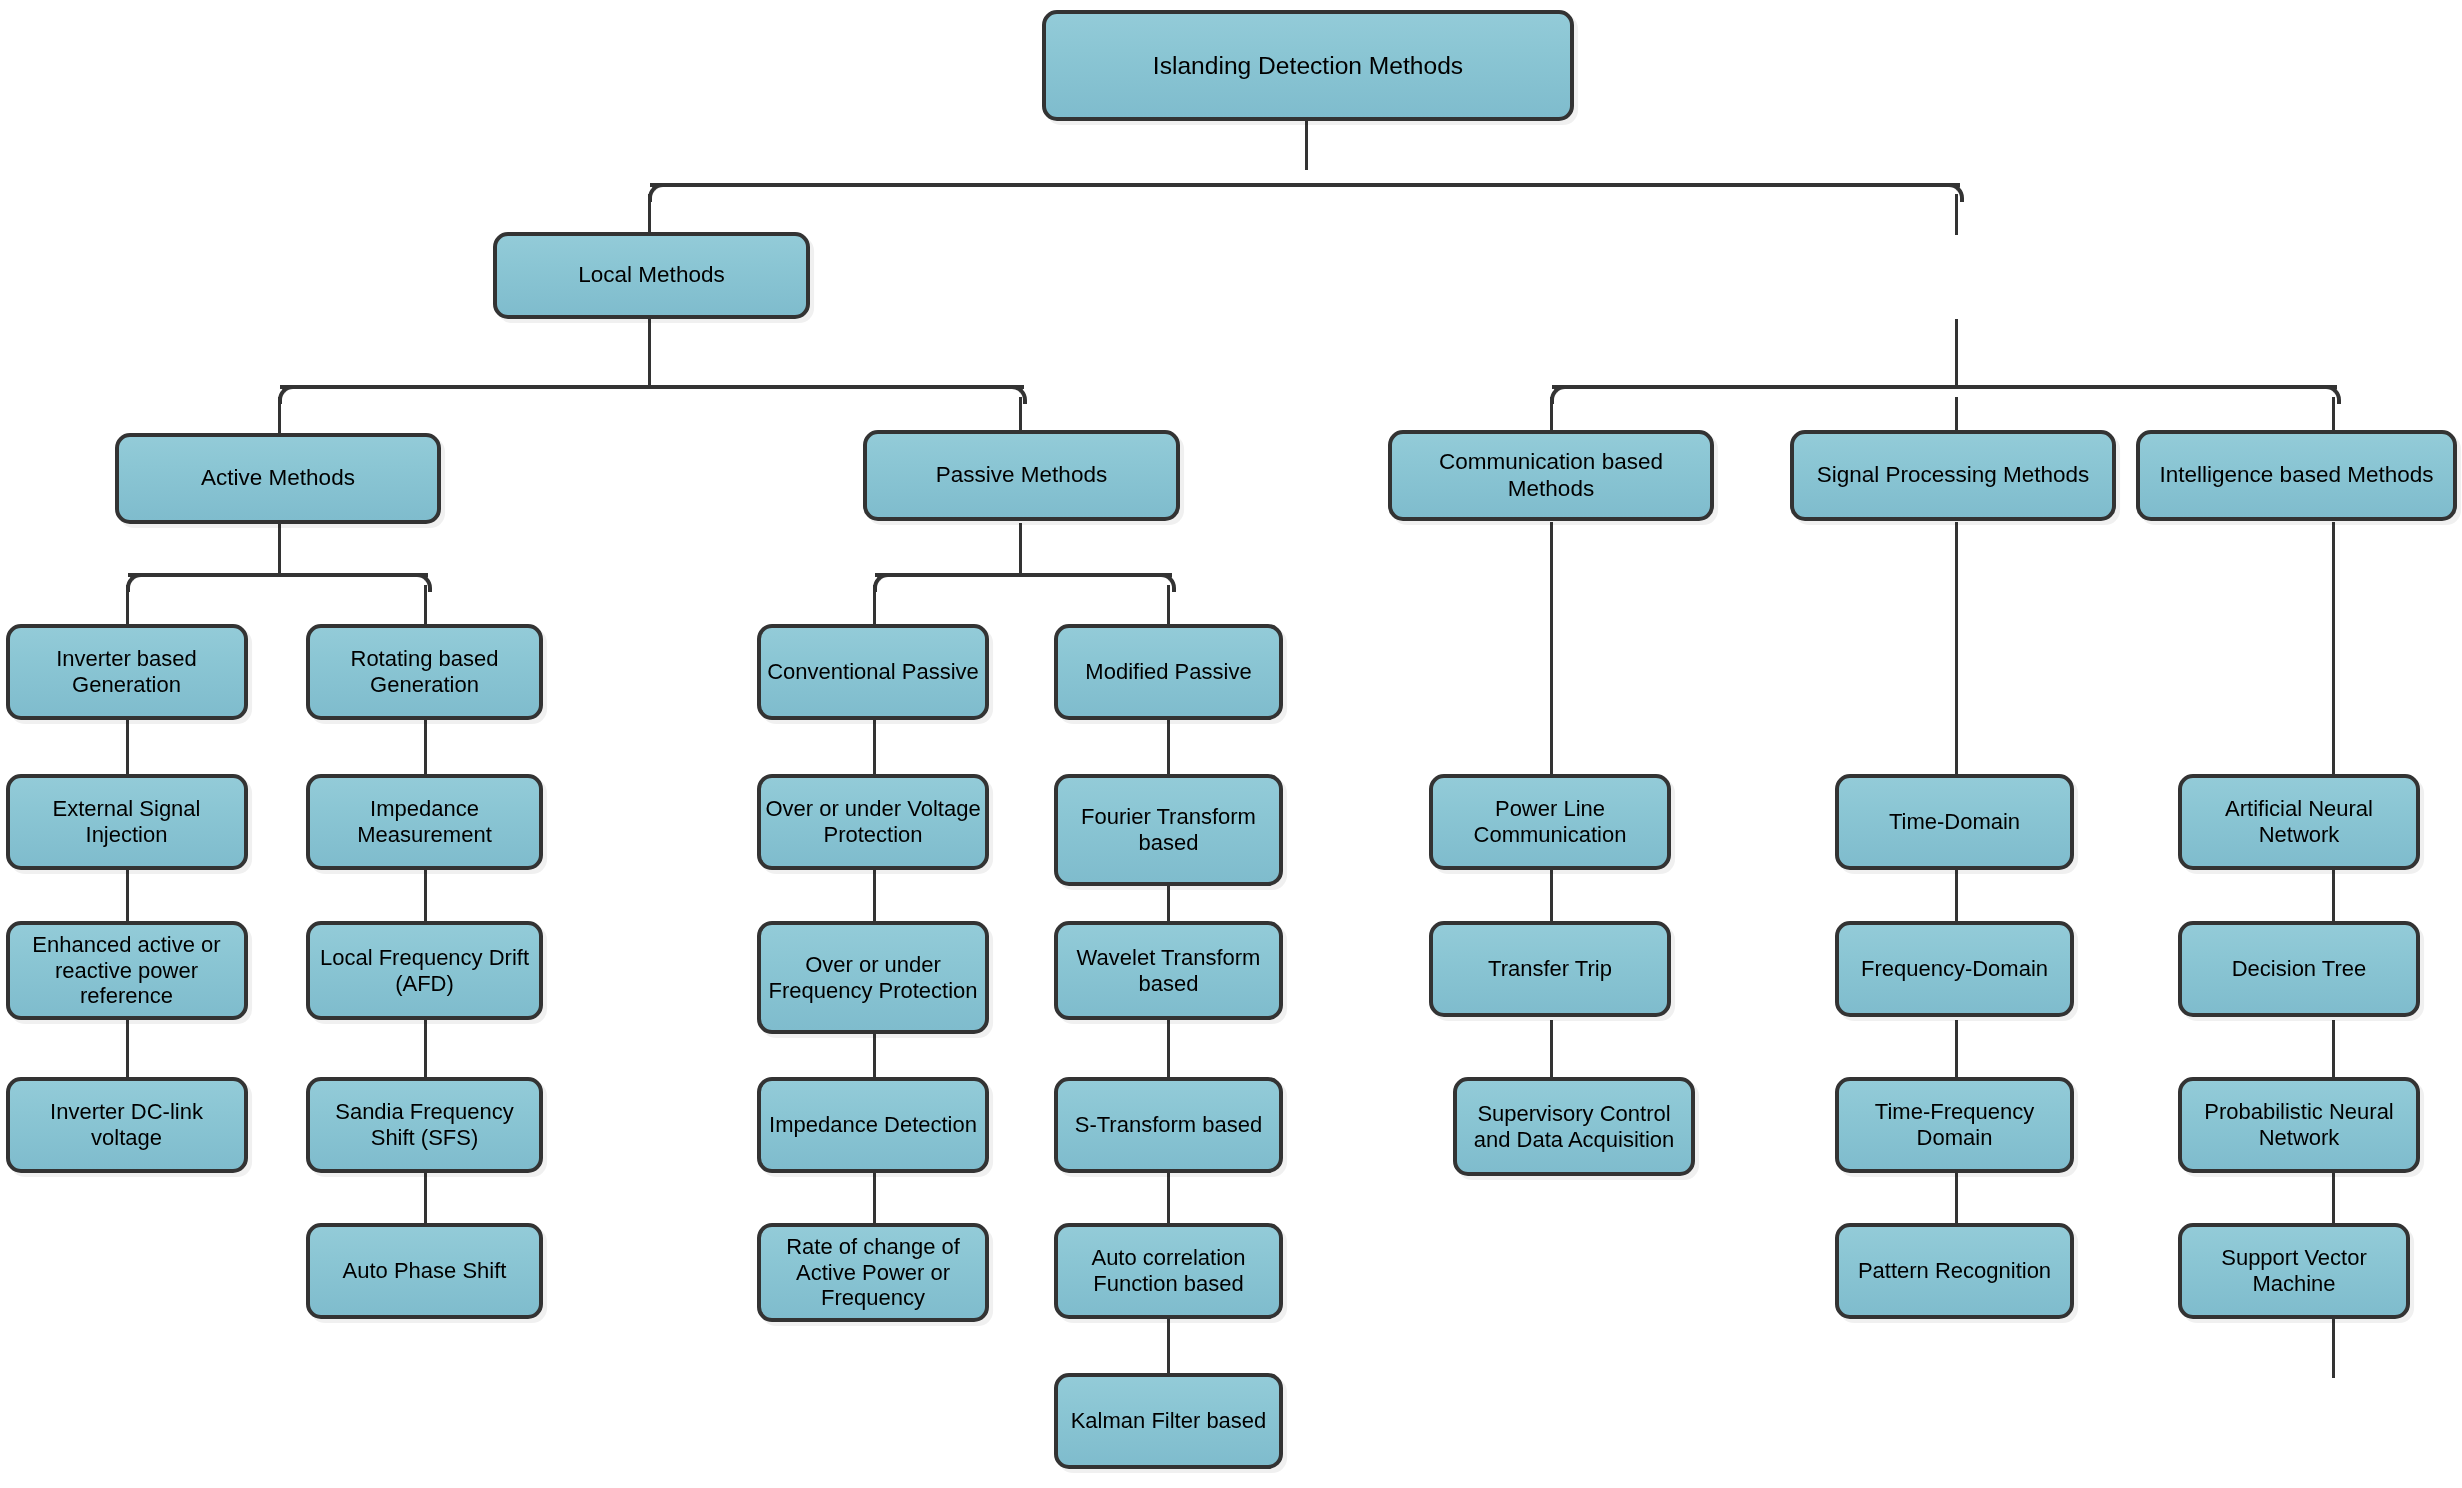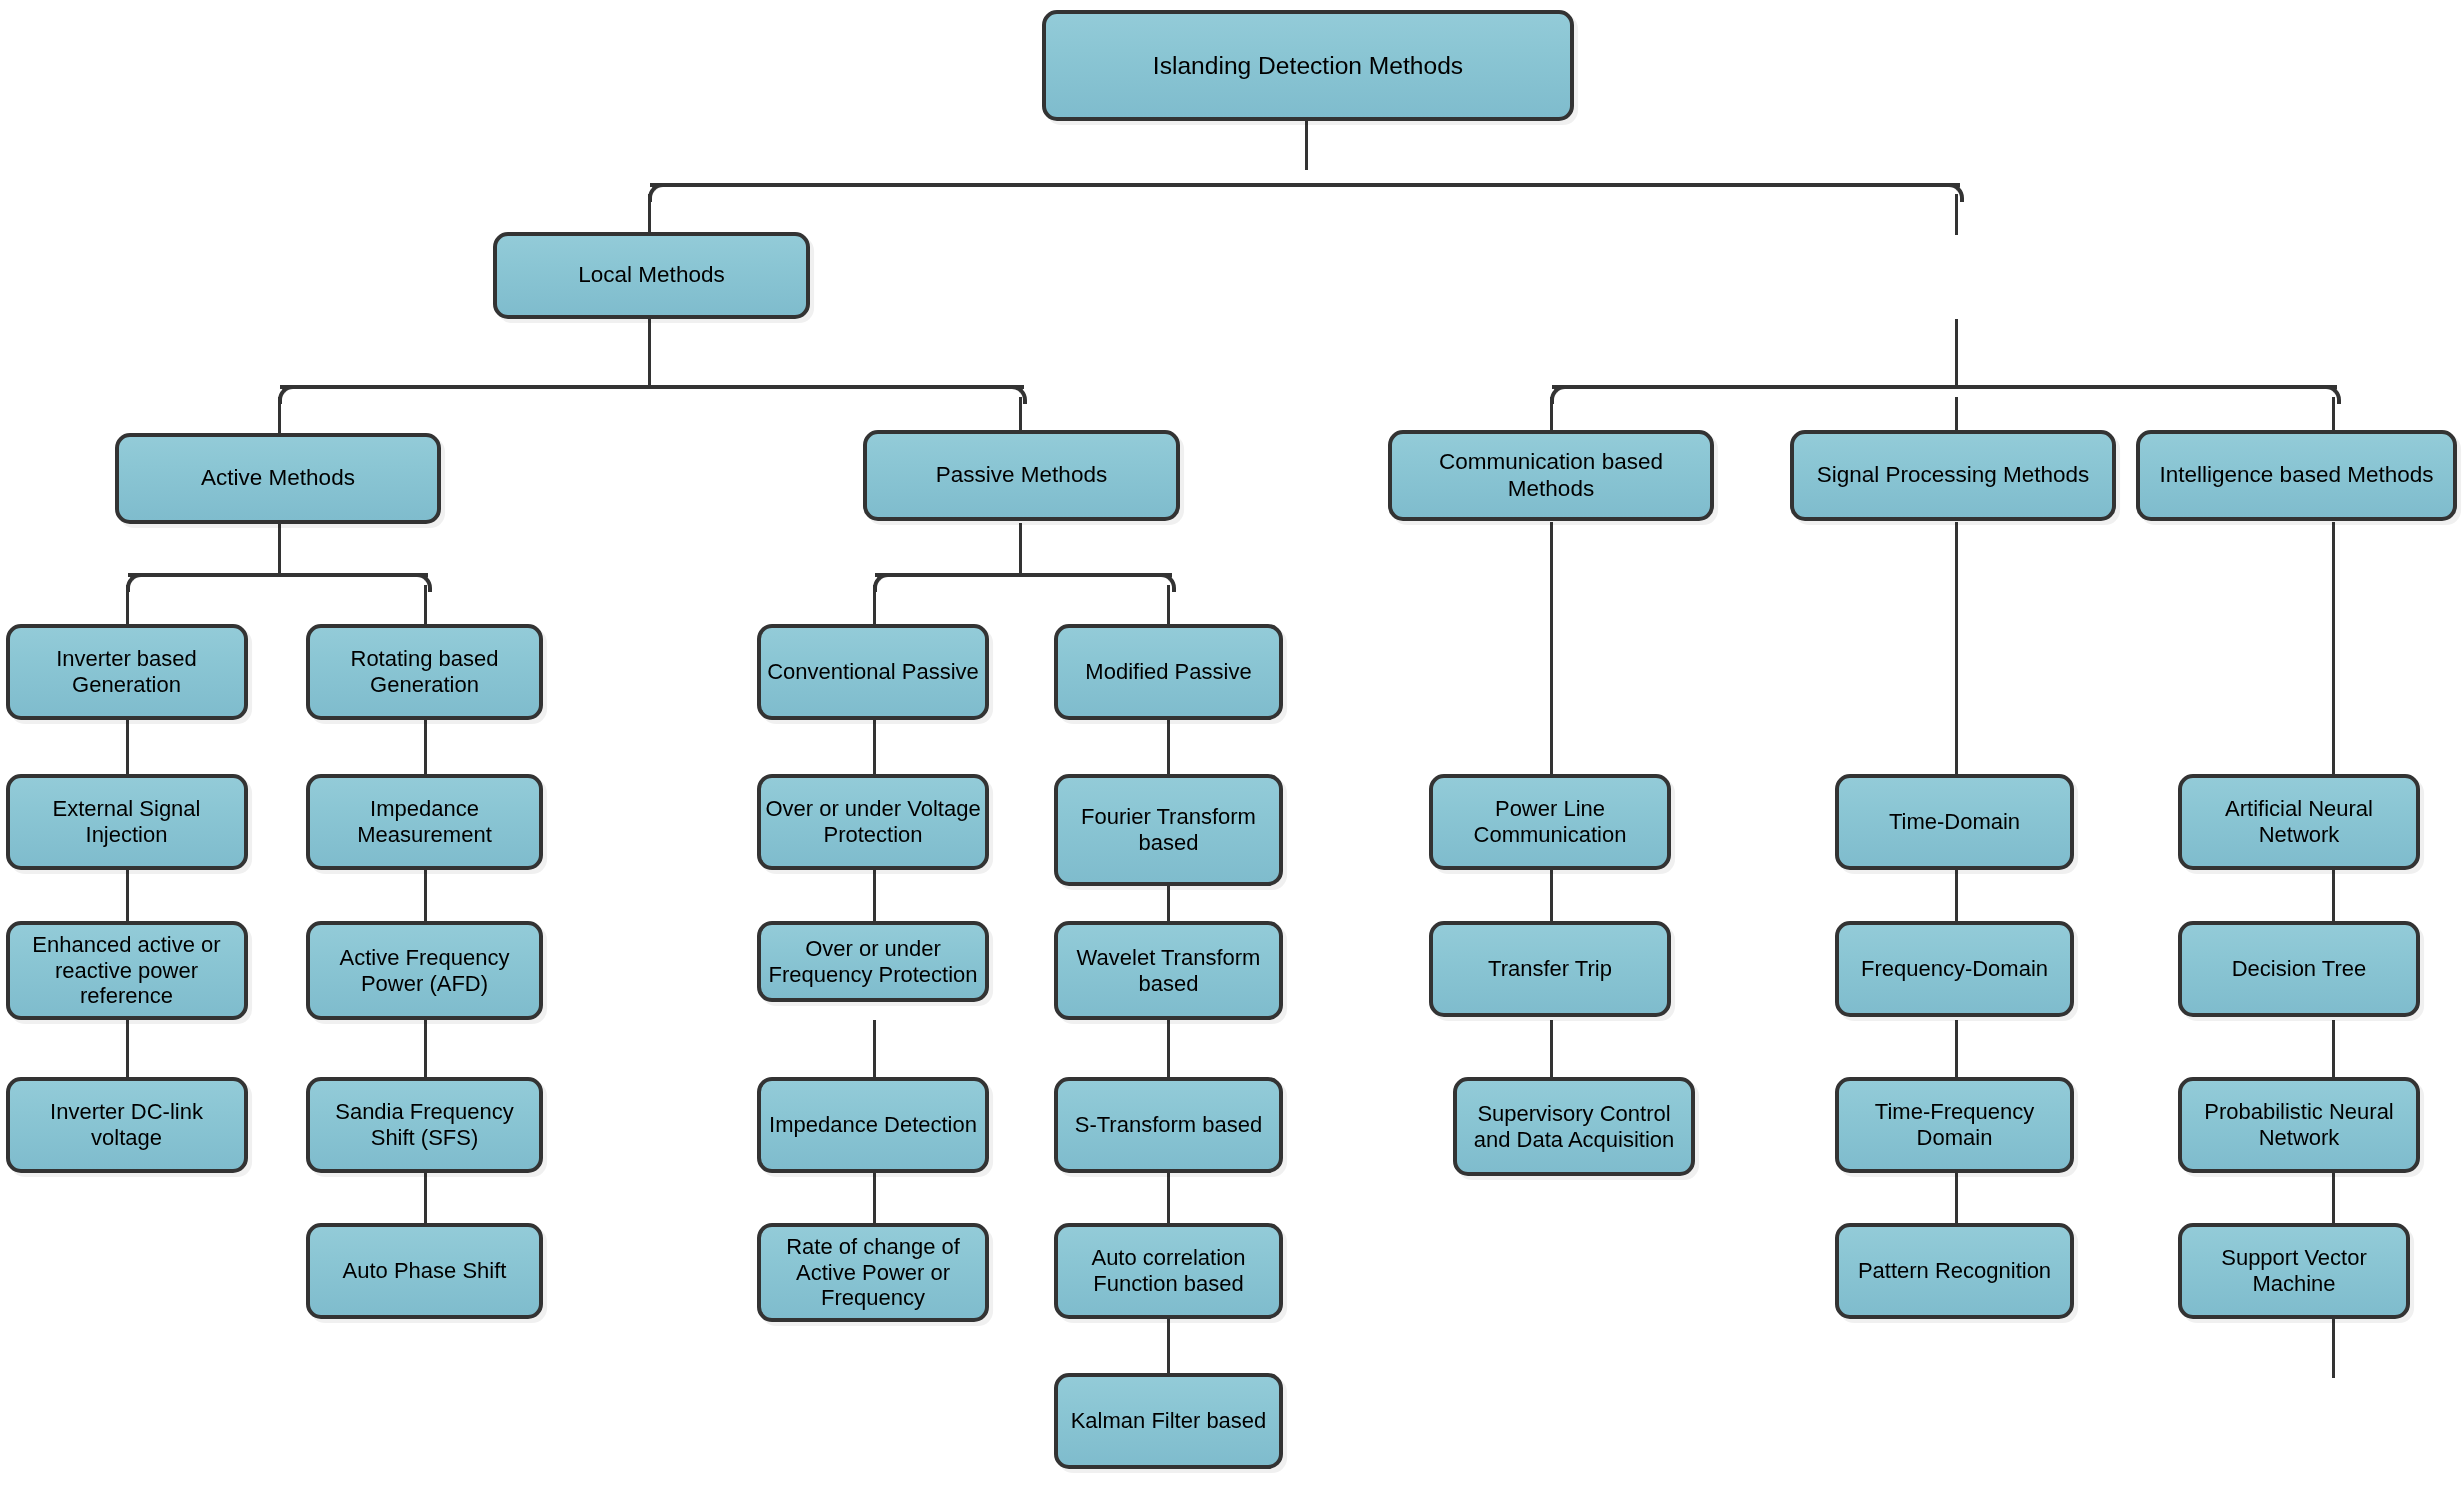--- a/index.html
+++ b/index.html
@@ -169,36 +169,36 @@
     <span>Inverter DC-link voltage</span>
   </div>
 
   <div class="node" style="left:306px; top:624px; width:237px; height:96px; font-size:22px;">
     <span>Rotating based Generation</span>
   </div>
   <div class="node" style="left:306px; top:774px; width:237px; height:96px; font-size:22px;">
     <span>Impedance Measurement</span>
   </div>
   <div class="node" style="left:306px; top:921px; width:237px; height:99px; font-size:22px;">
-    <span>Active Frequency Power (AFD)</span>
+    <span>Local Frequency Drift (AFD)</span>
   </div>
   <div class="node" style="left:306px; top:1077px; width:237px; height:96px; font-size:22px;">
     <span>Sandia Frequency Shift (SFS)</span>
   </div>
   <div class="node" style="left:306px; top:1223px; width:237px; height:96px; font-size:22px;">
     <span>Auto Phase Shift</span>
   </div>
 
   <div class="node" style="left:757px; top:624px; width:232px; height:96px; font-size:22px;">
     <span>Conventional Passive</span>
   </div>
   <div class="node" style="left:757px; top:774px; width:232px; height:96px; font-size:22px;">
     <span>Over or under Voltage Protection</span>
   </div>
-  <div class="node" style="left:757px; top:921px; width:232px; height:81px; font-size:22px;">
+  <div class="node" style="left:757px; top:921px; width:232px; height:113px; font-size:22px;">
     <span>Over or under Frequency Protection</span>
   </div>
   <div class="node" style="left:757px; top:1077px; width:232px; height:96px; font-size:22px;">
     <span>Impedance Detection</span>
   </div>
   <div class="node" style="left:757px; top:1223px; width:232px; height:99px; font-size:22px;">
     <span>Rate of change of Active Power or Frequency</span>
   </div>
 
   <div class="node" style="left:1054px; top:624px; width:229px; height:96px; font-size:22px;">

